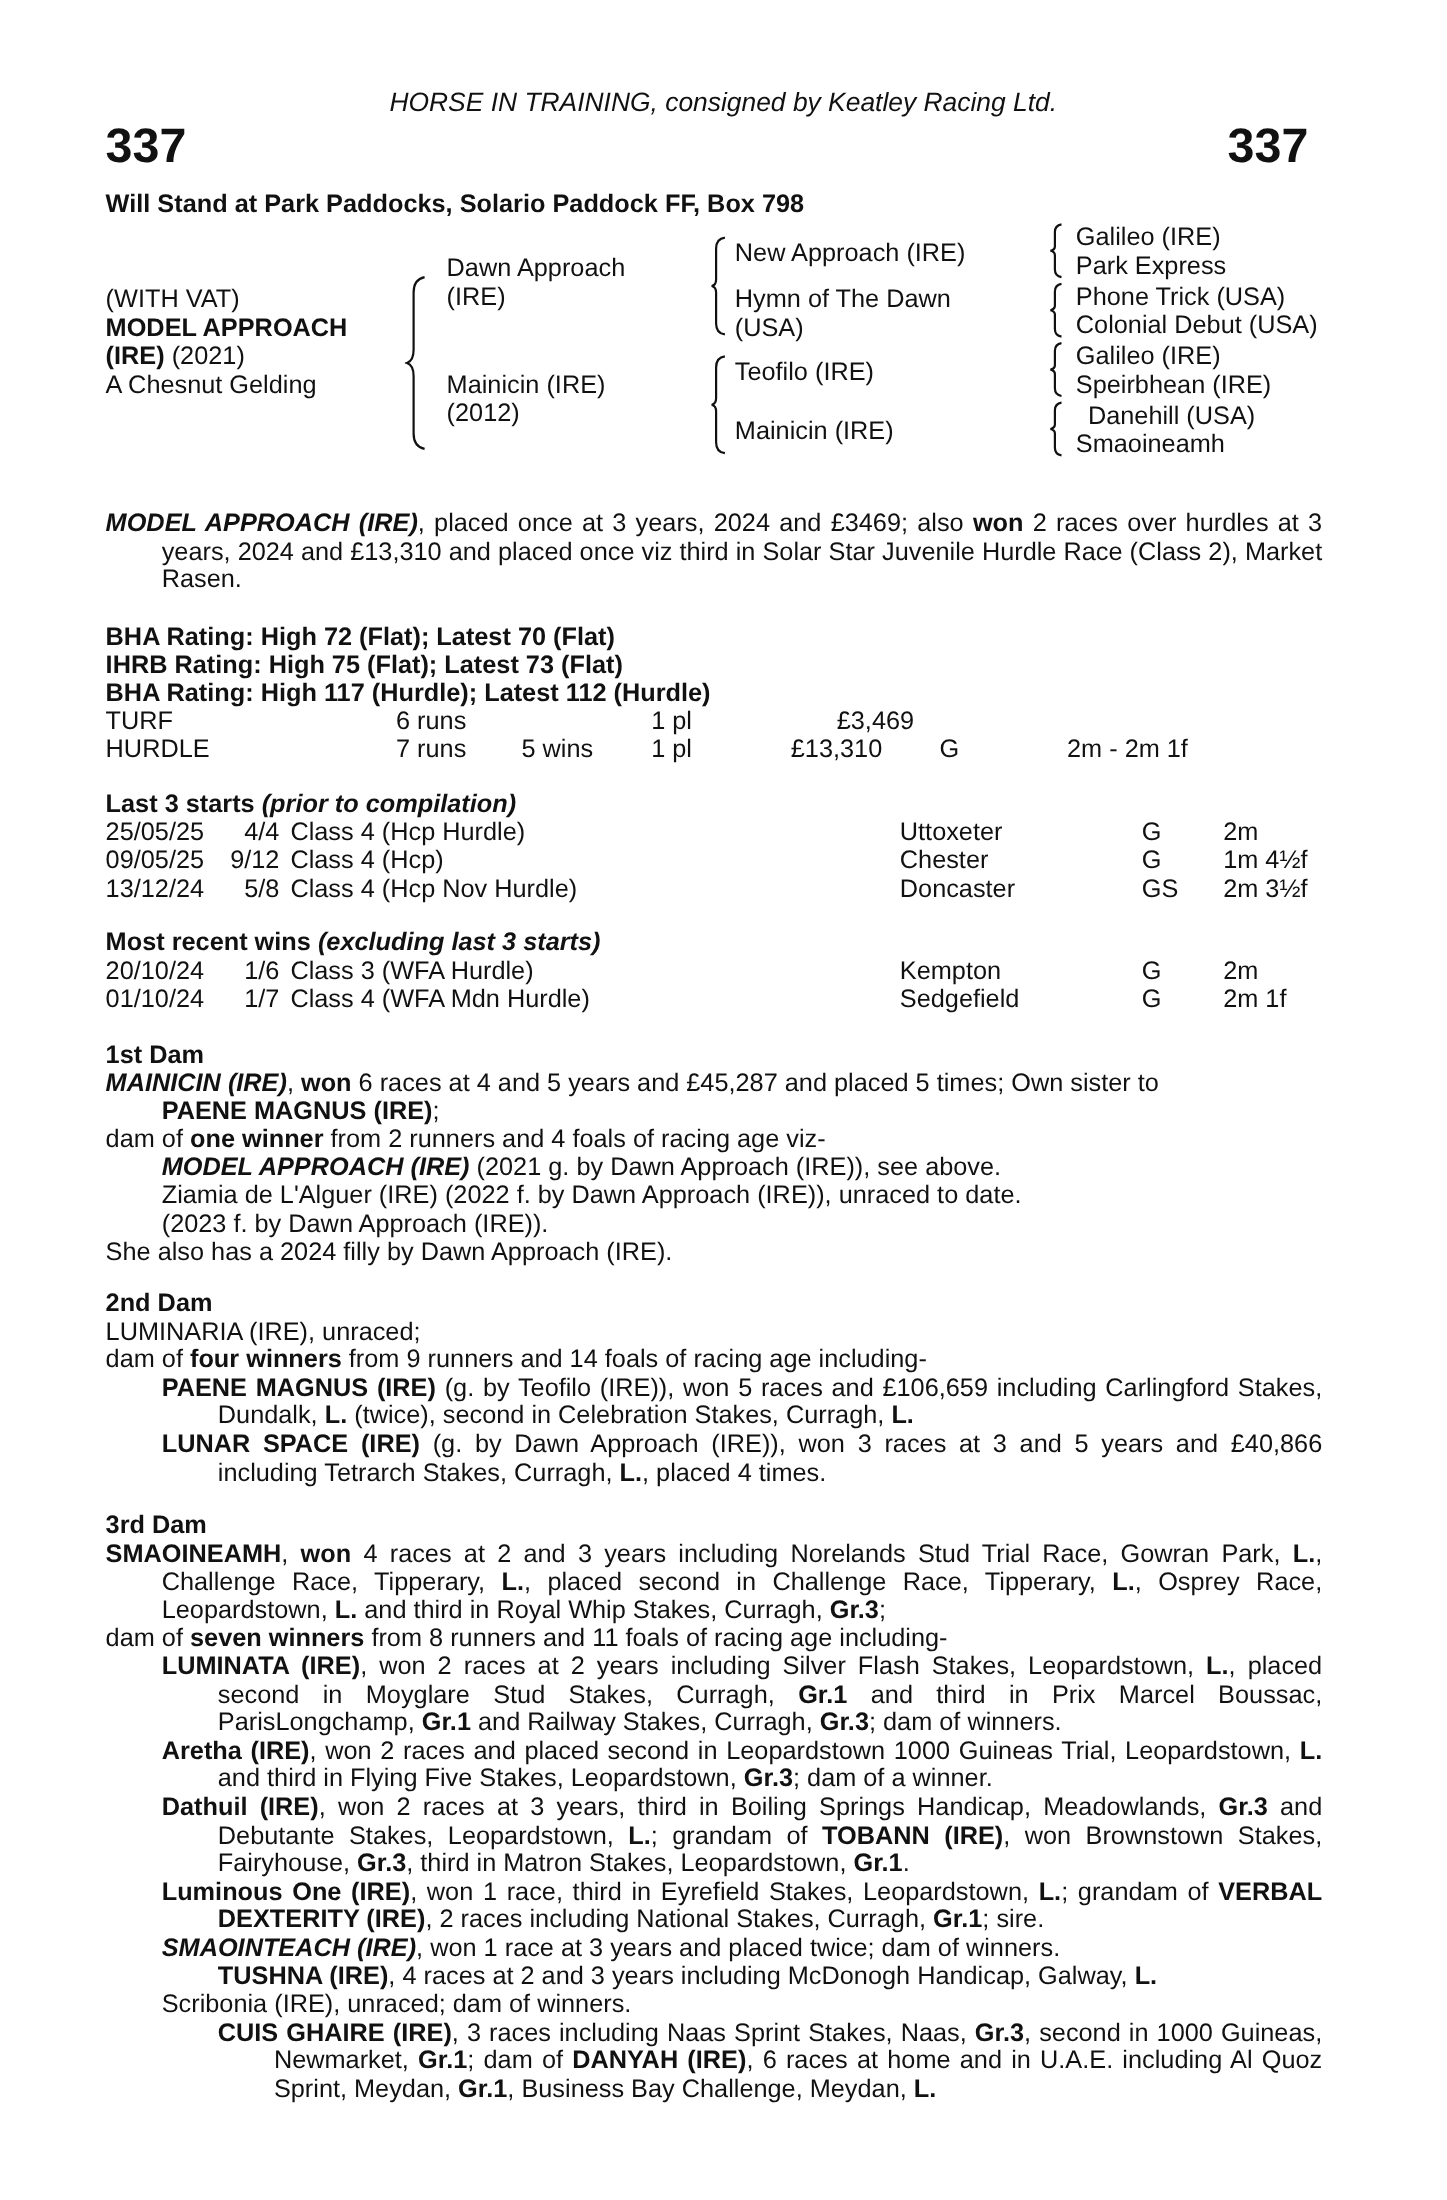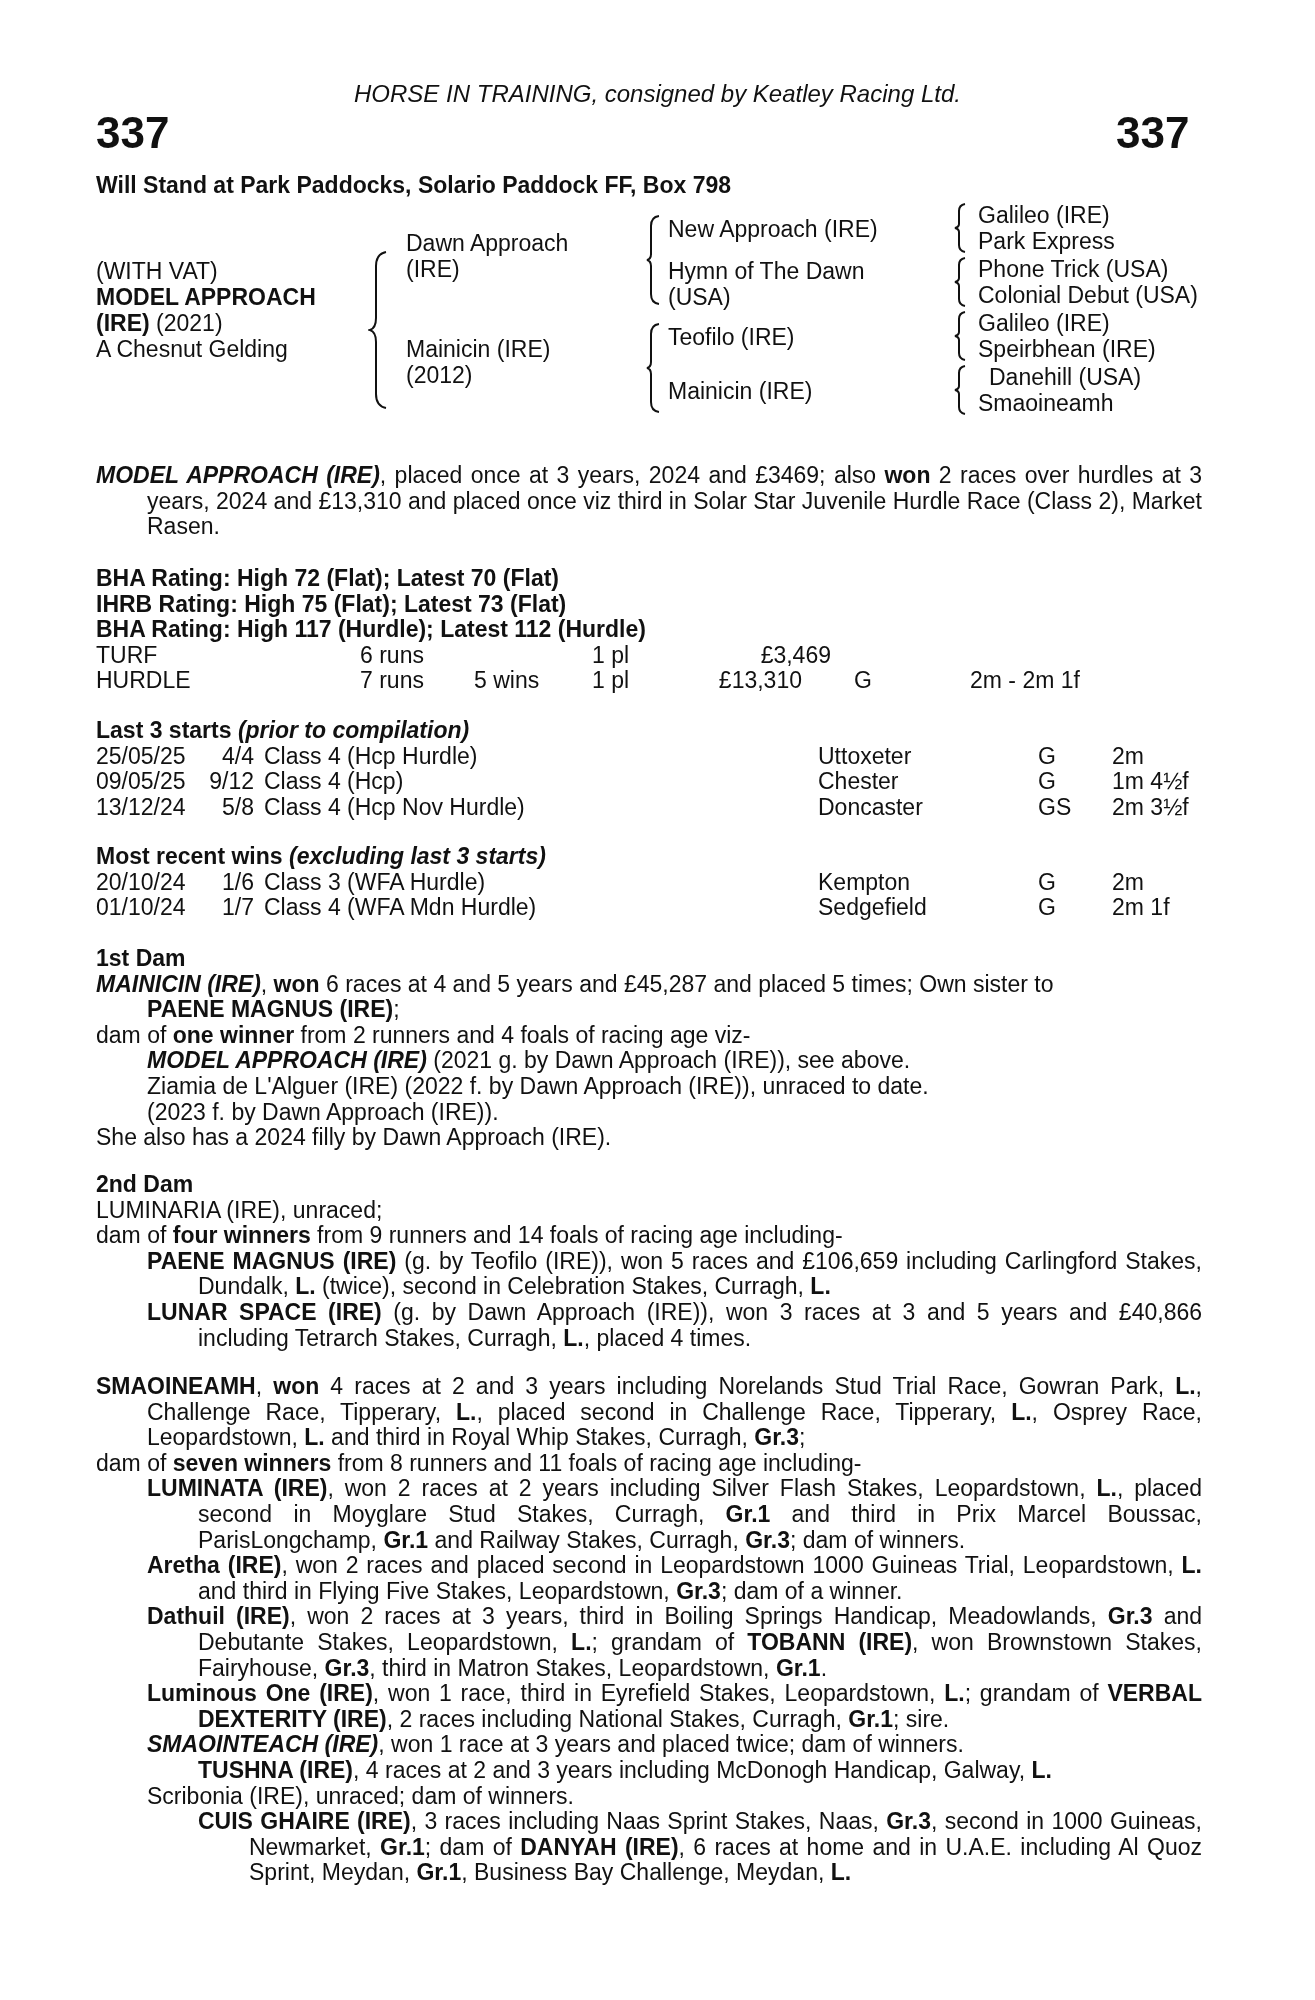--- a/index.html
+++ b/index.html
@@ -175,20 +175,21 @@
 
   <div class="para" style="top:1172px;">
     <div class="sec-title">2nd Dam</div>
     <p>LUMINARIA (IRE), unraced;</p>
     <p><span>dam of </span><span class="bold">four winners</span><span> from 9 runners and 14 foals of racing age including-</span></p>
     <p class="ind1h"><span class="bold">PAENE MAGNUS (IRE)</span><span> (g. by Teofilo (IRE)), won 5 races and £106,659 including Carlingford Stakes, Dundalk, </span><span class="bold">L.</span><span> (twice), second in Celebration Stakes, Curragh, </span><span class="bold">L.</span></p>
     <p class="ind1h"><span class="bold">LUNAR SPACE (IRE)</span><span> (g. by Dawn Approach (IRE)), won 3 races at 3 and 5 years and £40,866 including Tetrarch Stakes, Curragh, </span><span class="bold">L.</span><span>, placed 4 times.</span></p>
   </div>
 
   <div class="para" style="top:1374px;">
+    <div class="sec-title">3rd Dam</div>
     <p class="hang"><span class="bold">SMAOINEAMH</span>, <span class="bold">won</span><span> 4 races at 2 and 3 years including Norelands Stud Trial Race, Gowran Park, </span><span class="bold">L.</span><span>, Challenge Race, Tipperary, </span><span class="bold">L.</span><span>, placed second in Challenge Race, Tipperary, </span><span class="bold">L.</span><span>, Osprey Race, Leopardstown, </span><span class="bold">L.</span><span> and third in Royal Whip Stakes, Curragh, </span><span class="bold">Gr.3</span><span>;</span></p>
     <p><span>dam of </span><span class="bold">seven winners</span><span> from 8 runners and 11 foals of racing age including-</span></p>
 
     <p class="ind1h"><span class="bold">LUMINATA (IRE)</span><span>, won 2 races at 2 years including Silver Flash Stakes, Leopardstown, </span><span class="bold">L.</span><span>, placed second in Moyglare Stud Stakes, Curragh, </span><span class="bold">Gr.1</span><span> and third in Prix Marcel Boussac, ParisLongchamp, </span><span class="bold">Gr.1</span><span> and Railway Stakes, Curragh, </span><span class="bold">Gr.3</span><span>; dam of winners.</span></p>
 
     <p class="ind1h"><span class="bold">Aretha (IRE)</span><span>, won 2 races and placed second in Leopardstown 1000 Guineas Trial, Leopardstown, </span><span class="bold">L.</span><span> and third in Flying Five Stakes, Leopardstown, </span><span class="bold">Gr.3</span><span>; dam of a winner.</span></p>
 
     <p class="ind1h"><span class="bold">Dathuil (IRE)</span><span>, won 2 races at 3 years, third in Boiling Springs Handicap, Meadowlands, </span><span class="bold">Gr.3</span><span> and Debutante Stakes, Leopardstown, </span><span class="bold">L.</span><span>; grandam of </span><span class="bold">TOBANN (IRE)</span><span>, won Brownstown Stakes, Fairyhouse, </span><span class="bold">Gr.3</span><span>, third in Matron Stakes, Leopardstown, </span><span class="bold">Gr.1</span><span>.</span></p>
 
     <p class="ind1h"><span class="bold">Luminous One (IRE)</span><span>, won 1 race, third in Eyrefield Stakes, Leopardstown, </span><span class="bold">L.</span><span>; grandam of</span> <span class="bold">VERBAL DEXTERITY (IRE)</span><span>, 2 races including National Stakes, Curragh, </span><span class="bold">Gr.1</span><span>; sire.</span></p>

